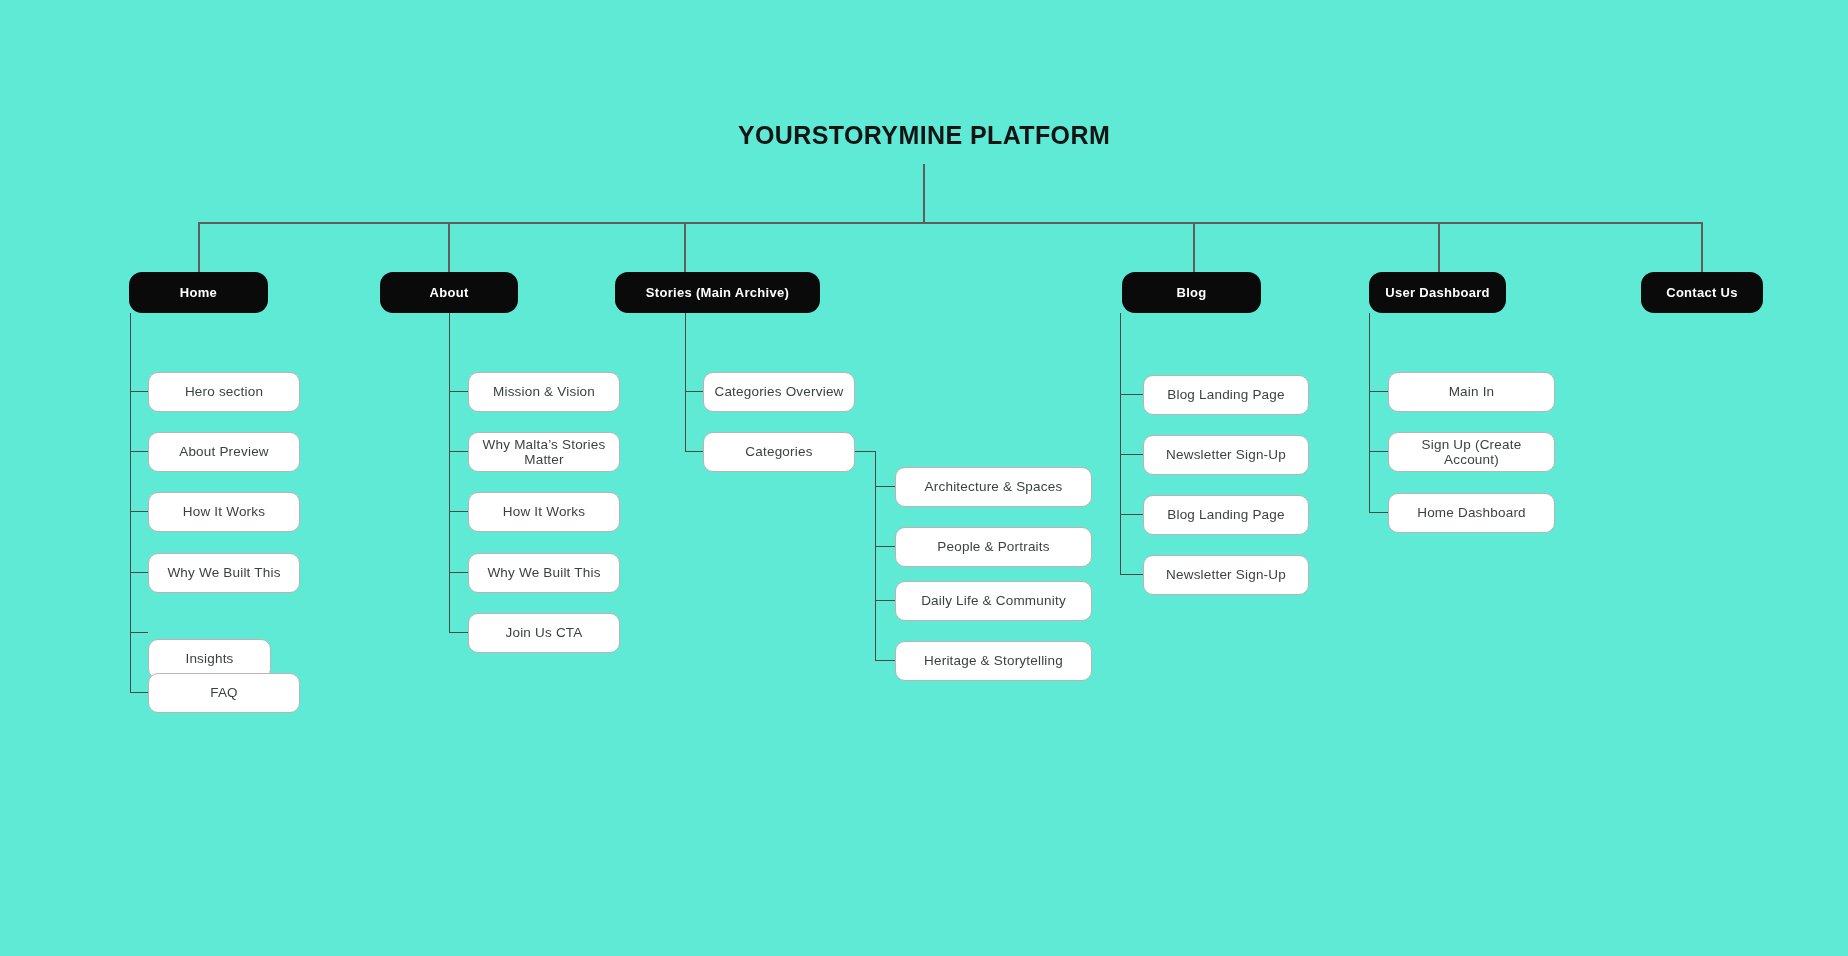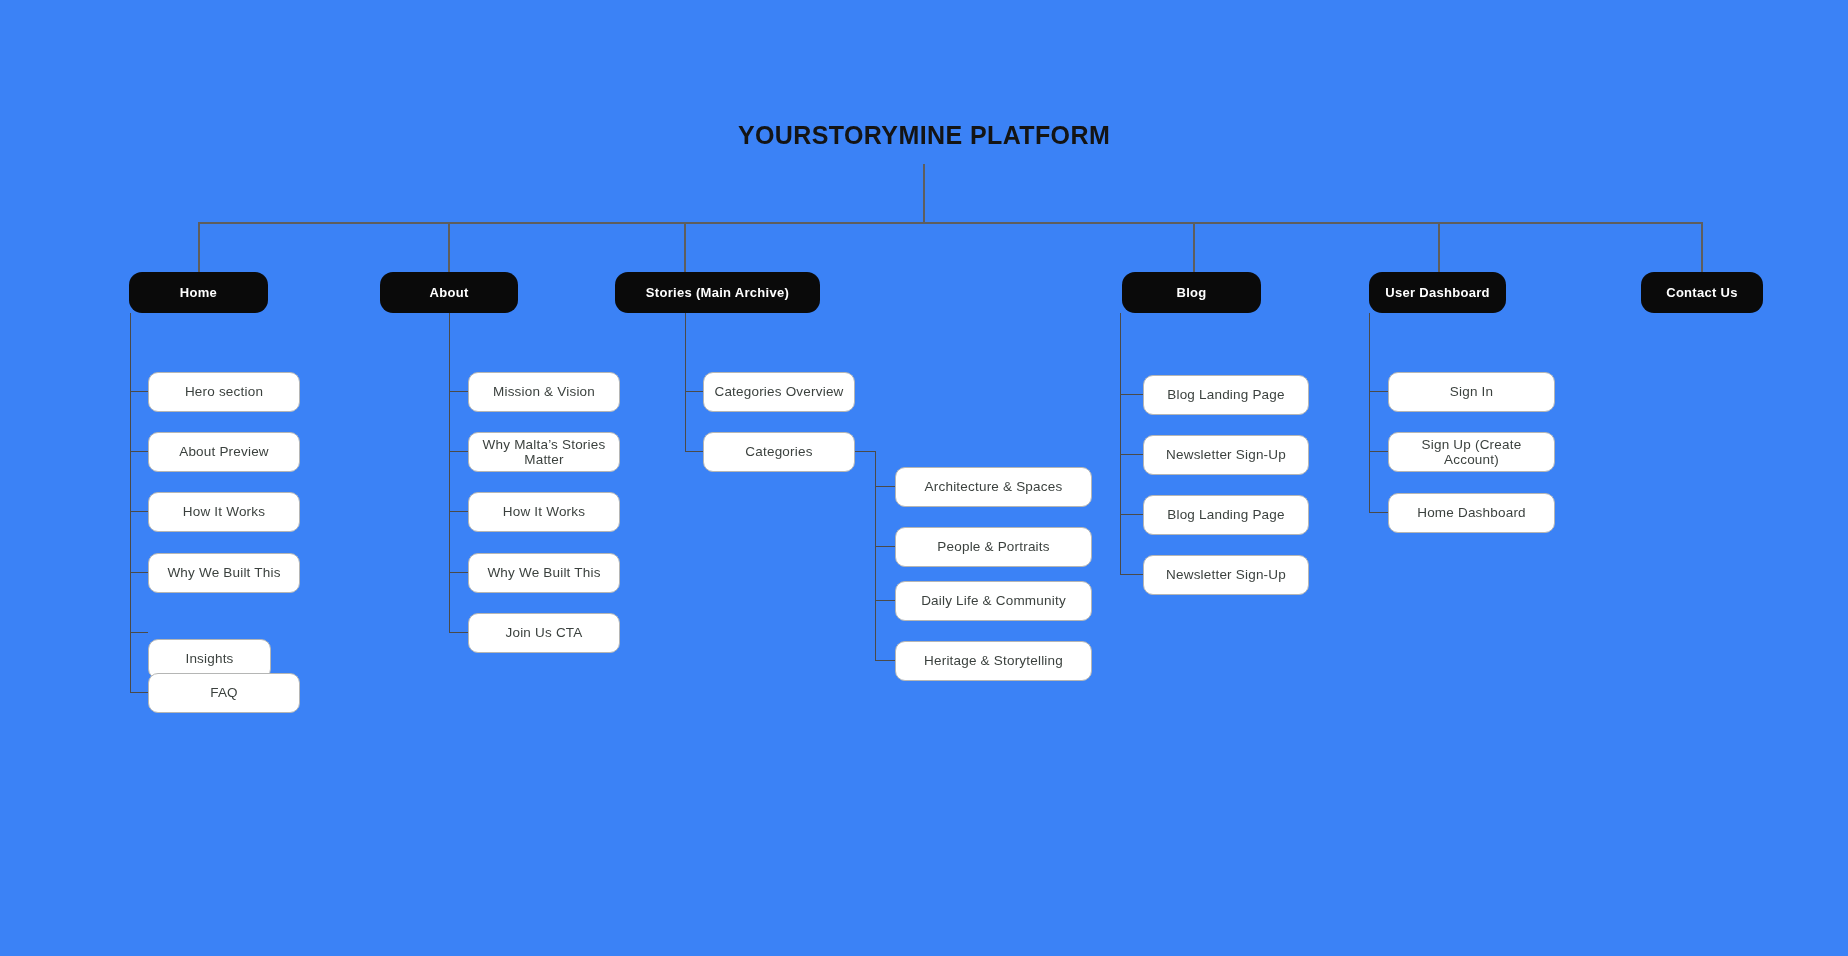--- a/index.html
+++ b/index.html
@@ -1,16 +1,16 @@
 <!DOCTYPE html>
 <html><head>
 <meta charset="utf-8">
 <style>
   html,body{margin:0;padding:0;background:#fff;}
-  .stage{position:relative;width:1848px;height:956px;background:#3b82f6;overflow:hidden;
+  .stage{position:relative;width:1848px;height:956px;background:#5eead4;overflow:hidden;
          font-family:"Liberation Sans",sans-serif;}
   .title{position:absolute;left:0;top:121px;width:1848px;text-align:center;
          font-size:25px;font-weight:700;color:#141414;letter-spacing:.4px;}
   
   .sline{position:absolute;background:#5e5e5e;}
   
   .tline{position:absolute;background:#4a4a4a;}
   
   .node{position:absolute;height:41px;background:#0a0a0a;color:#ffffff;border-radius:13px;
         display:flex;align-items:center;justify-content:center;
@@ -100,17 +100,17 @@
   <div class="leaf" style="left:895px;top:467px;width:197px">Architecture &amp; Spaces</div>
   <div class="leaf" style="left:895px;top:527px;width:197px">People &amp; Portraits</div>
   <div class="leaf" style="left:895px;top:581px;width:197px">Daily Life &amp; Community</div>
   <div class="leaf" style="left:895px;top:641px;width:197px">Heritage &amp; Storytelling</div>
 
   <div class="leaf" style="left:1143px;top:375px;width:166px">Blog Landing Page</div>
   <div class="leaf" style="left:1143px;top:435px;width:166px">Newsletter Sign-Up</div>
   <div class="leaf" style="left:1143px;top:495px;width:166px">Blog Landing Page</div>
   <div class="leaf" style="left:1143px;top:555px;width:166px">Newsletter Sign-Up</div>
 
-  <div class="leaf" style="left:1388px;top:372px;width:167px">Sign In</div>
+  <div class="leaf" style="left:1388px;top:372px;width:167px">Main In</div>
   <div class="leaf" style="left:1388px;top:432px;width:167px">Sign Up (Create Account)</div>
   <div class="leaf" style="left:1388px;top:493px;width:167px">Home Dashboard</div>
 
 </div>
 
 </body></html>

